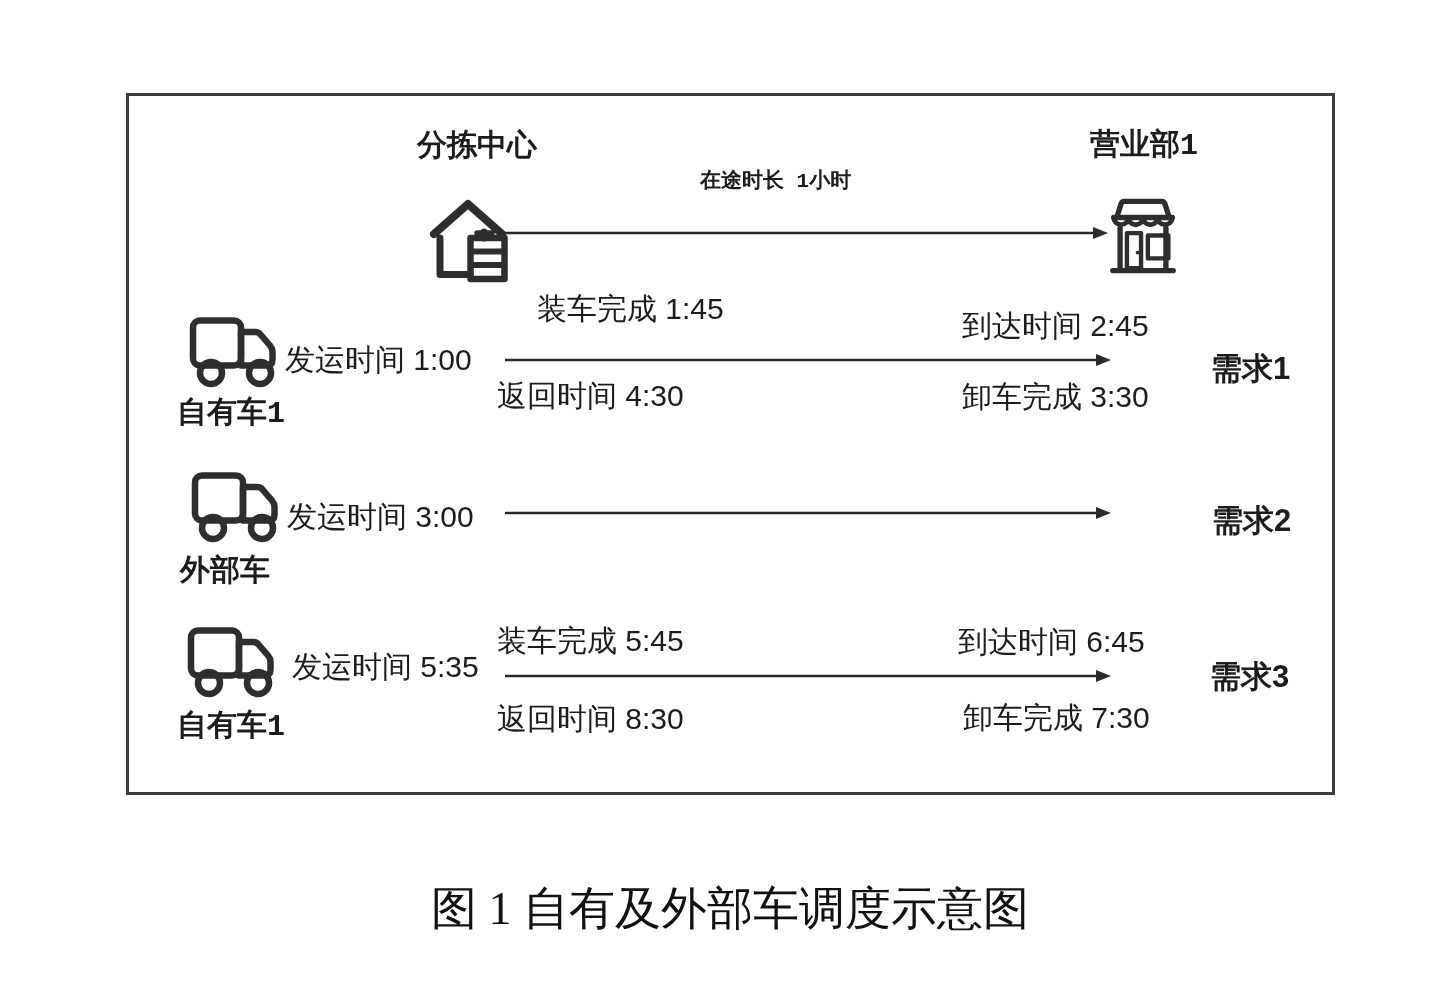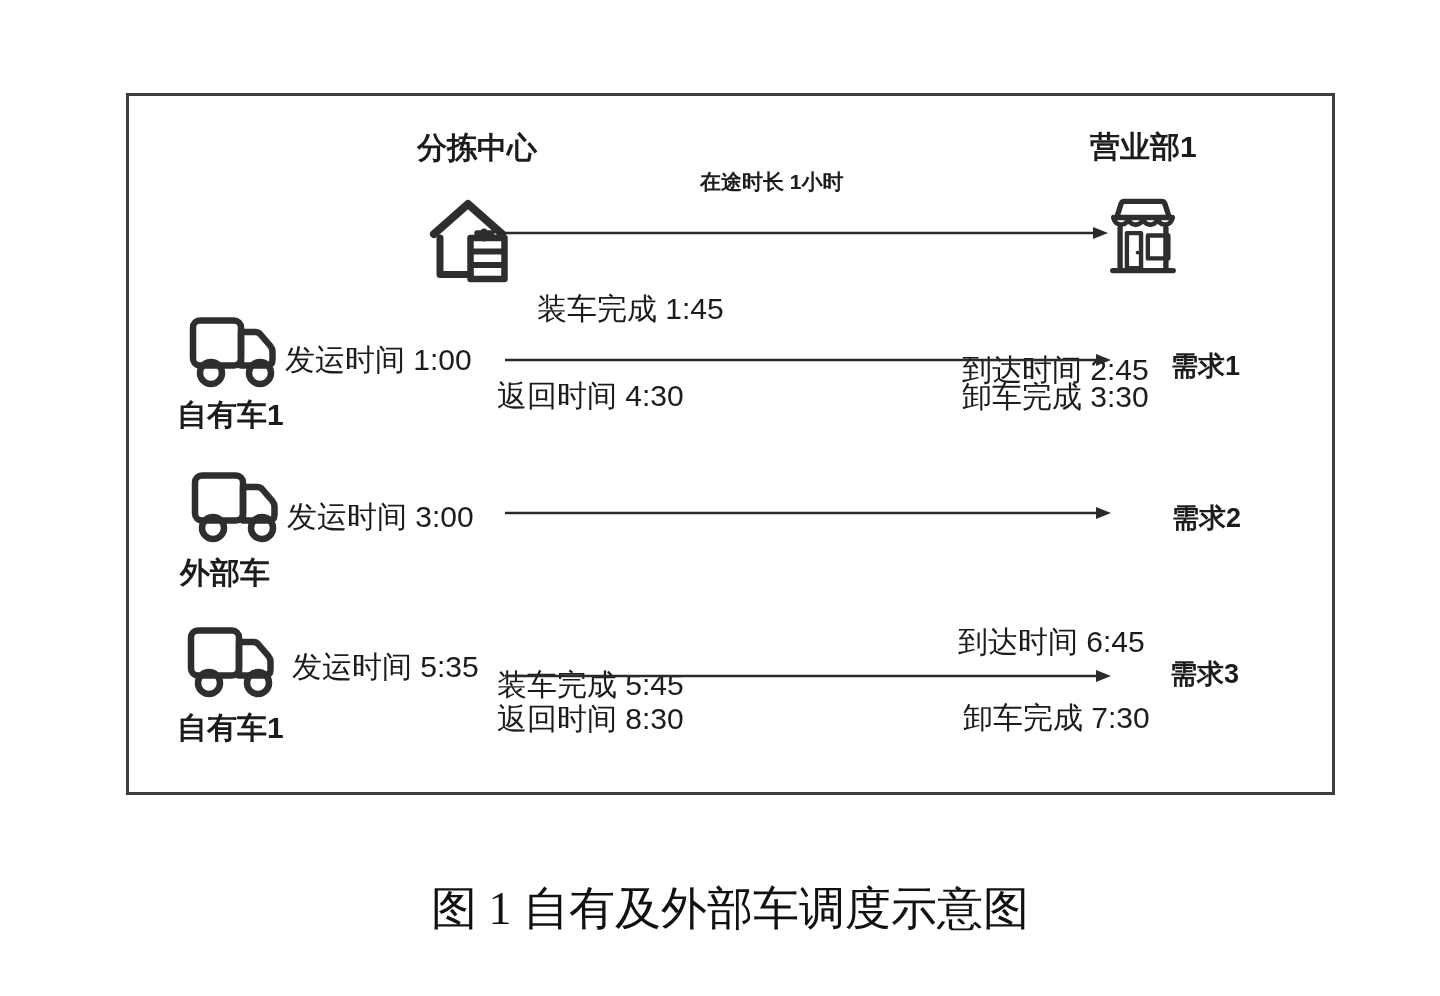--- a/index.html
+++ b/index.html
@@ -7,22 +7,22 @@
     width:1440px;height:996px;position:relative;background:#ffffff;
     font-family:"Liberation Sans","DejaVu Sans",sans-serif;color:#1c1c1c;
     overflow:hidden;
   }
   .abs{position:absolute;white-space:nowrap;}
   .frame{
     position:absolute;left:126px;top:93px;width:1203px;height:696px;
     border:3px solid #3d3d3d;background:#ffffff;
   }
   .lbl{font-size:30px;line-height:1.1;color:#1c1c1c;}
-  .b{font-weight:bold;}
-  .demand{font-size:27px;font-weight:bold;}
+  .b{font-weight:bold;font-family:Liberation Mono, monospace;}
+  .demand{font-size:31px;font-weight:bold;margin-left:40px;}
   .center{text-align:center;}
   .caption{
     font-family:"Liberation Serif","DejaVu Serif",serif;
     font-size:46px;color:#111;text-align:center;
   }
   svg{display:block;overflow:visible;}
   .stroke{fill:none;stroke:#2e2e2e;stroke-linejoin:round;stroke-linecap:round;}
   .arrow-line{stroke:#2a2a2a;stroke-width:2.6px;}
   .arrow-head{fill:#2a2a2a;stroke:none;}
 </style>
@@ -74,21 +74,21 @@
   <svg width="100" height="74" viewBox="0 0 100 74">
     <rect class="stroke" stroke-width="6.5" x="7" y="4.5" width="48" height="45" rx="7"></rect>
     <path class="stroke" stroke-width="6.5" fill="#fff" d="M55 16 H69 Q72.5 16 74.5 18.5 L84 29.5 Q86.5 32.5 86.5 35.5 V43.5 Q86.5 49.5 80.5 49.5 H55 Z"></path>
     <circle class="stroke" stroke-width="6.5" fill="#fff" cx="25" cy="57" r="11"></circle>
     <circle class="stroke" stroke-width="6.5" fill="#fff" cx="74" cy="57" r="11"></circle>
   </svg>
 </div>
 <div class="abs lbl b" style="left:177px;top:398px;">自有车1</div>
 <div class="abs lbl" style="left:285px;top:343px;">发运时间 1:00</div>
 <div class="abs lbl" style="left:497px;top:292px;margin-left:40px;">装车完成 1:45</div>
-<div class="abs lbl" style="left:962px;top:309px;margin-top:44px;">到达时间 2:45</div>
+<div class="abs lbl" style="left:962px;top:309px;">到达时间 2:45</div>
 <div class="abs" style="left:505px;top:351px;">
   <svg width="607" height="18" viewBox="0 0 607 18">
     <line class="arrow-line" x1="0" y1="9" x2="591" y2="9"></line>
     <polygon class="arrow-head" points="591,3 606,9 591,15"></polygon>
   </svg>
 </div>
 <div class="abs lbl" style="left:497px;top:379px;">返回时间 4:30</div>
 <div class="abs lbl" style="left:962px;top:380px;">卸车完成 3:30</div>
 <div class="abs demand" style="left:1171px;top:348px;">需求1</div>
 
@@ -113,21 +113,21 @@
 <div class="abs" style="left:184px;top:626px;">
   <svg width="100" height="74" viewBox="0 0 100 74">
     <rect class="stroke" stroke-width="6.5" x="7" y="4.5" width="48" height="45" rx="7"></rect>
     <path class="stroke" stroke-width="6.5" fill="#fff" d="M55 16 H69 Q72.5 16 74.5 18.5 L84 29.5 Q86.5 32.5 86.5 35.5 V43.5 Q86.5 49.5 80.5 49.5 H55 Z"></path>
     <circle class="stroke" stroke-width="6.5" fill="#fff" cx="25" cy="57" r="11"></circle>
     <circle class="stroke" stroke-width="6.5" fill="#fff" cx="74" cy="57" r="11"></circle>
   </svg>
 </div>
 <div class="abs lbl b" style="left:177px;top:711px;">自有车1</div>
 <div class="abs lbl" style="left:292px;top:650px;">发运时间 5:35</div>
-<div class="abs lbl" style="left:497px;top:624px;margin-top:44px;">装车完成 5:45</div>
+<div class="abs lbl" style="left:497px;top:624px;">装车完成 5:45</div>
 <div class="abs lbl" style="left:958px;top:625px;">到达时间 6:45</div>
 <div class="abs" style="left:505px;top:667px;">
   <svg width="607" height="18" viewBox="0 0 607 18">
     <line class="arrow-line" x1="0" y1="9" x2="591" y2="9"></line>
     <polygon class="arrow-head" points="591,3 606,9 591,15"></polygon>
   </svg>
 </div>
 <div class="abs lbl" style="left:497px;top:702px;">返回时间 8:30</div>
 <div class="abs lbl" style="left:963px;top:701px;">卸车完成 7:30</div>
 <div class="abs demand" style="left:1170px;top:656px;">需求3</div>

